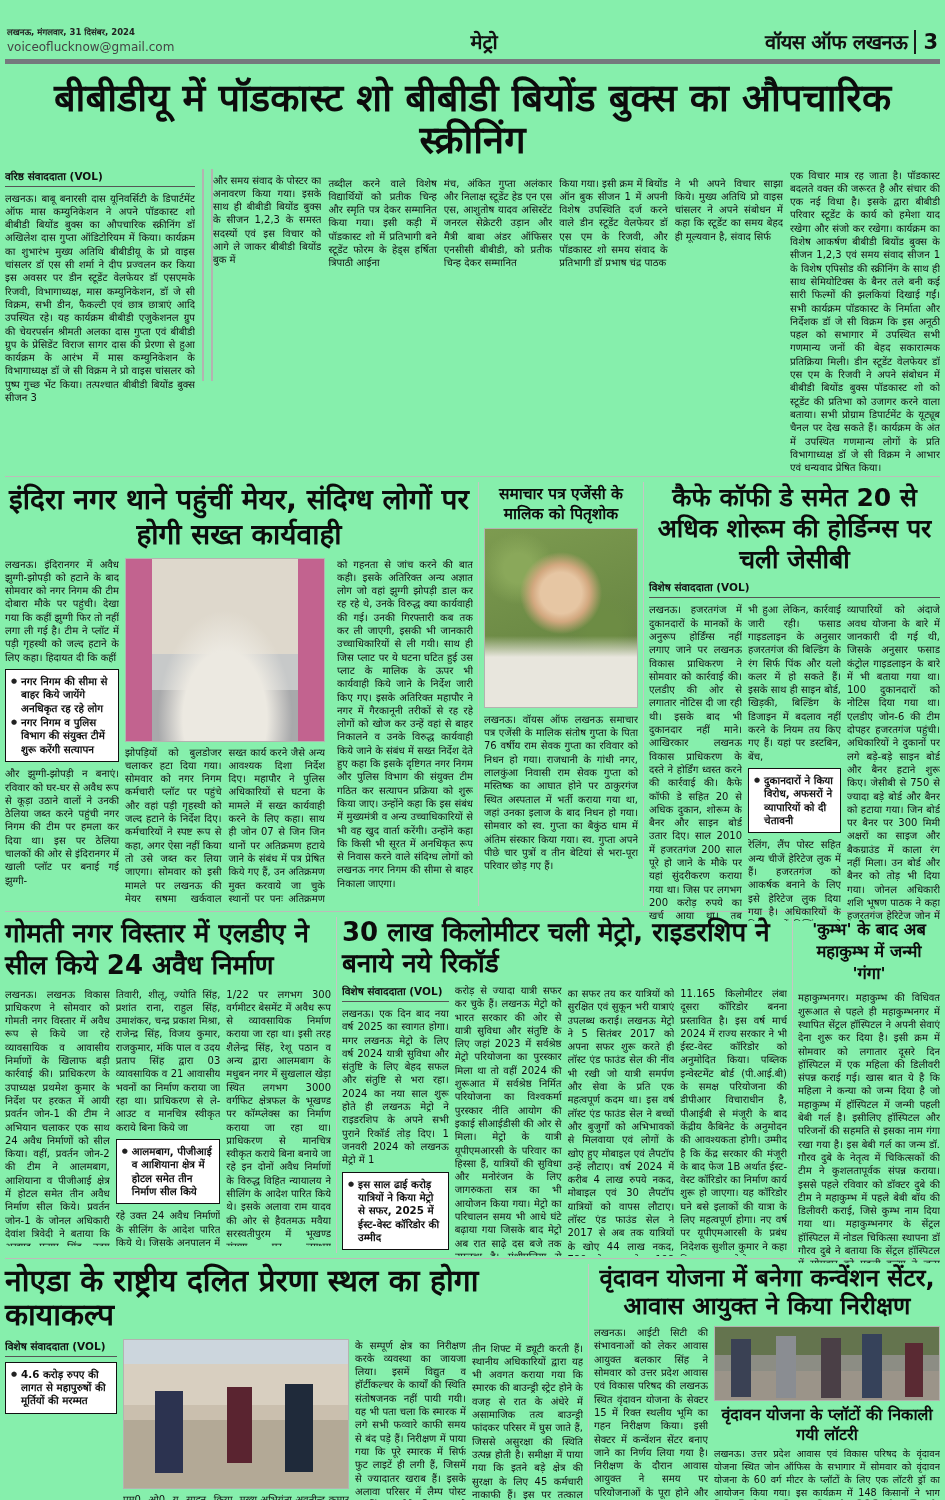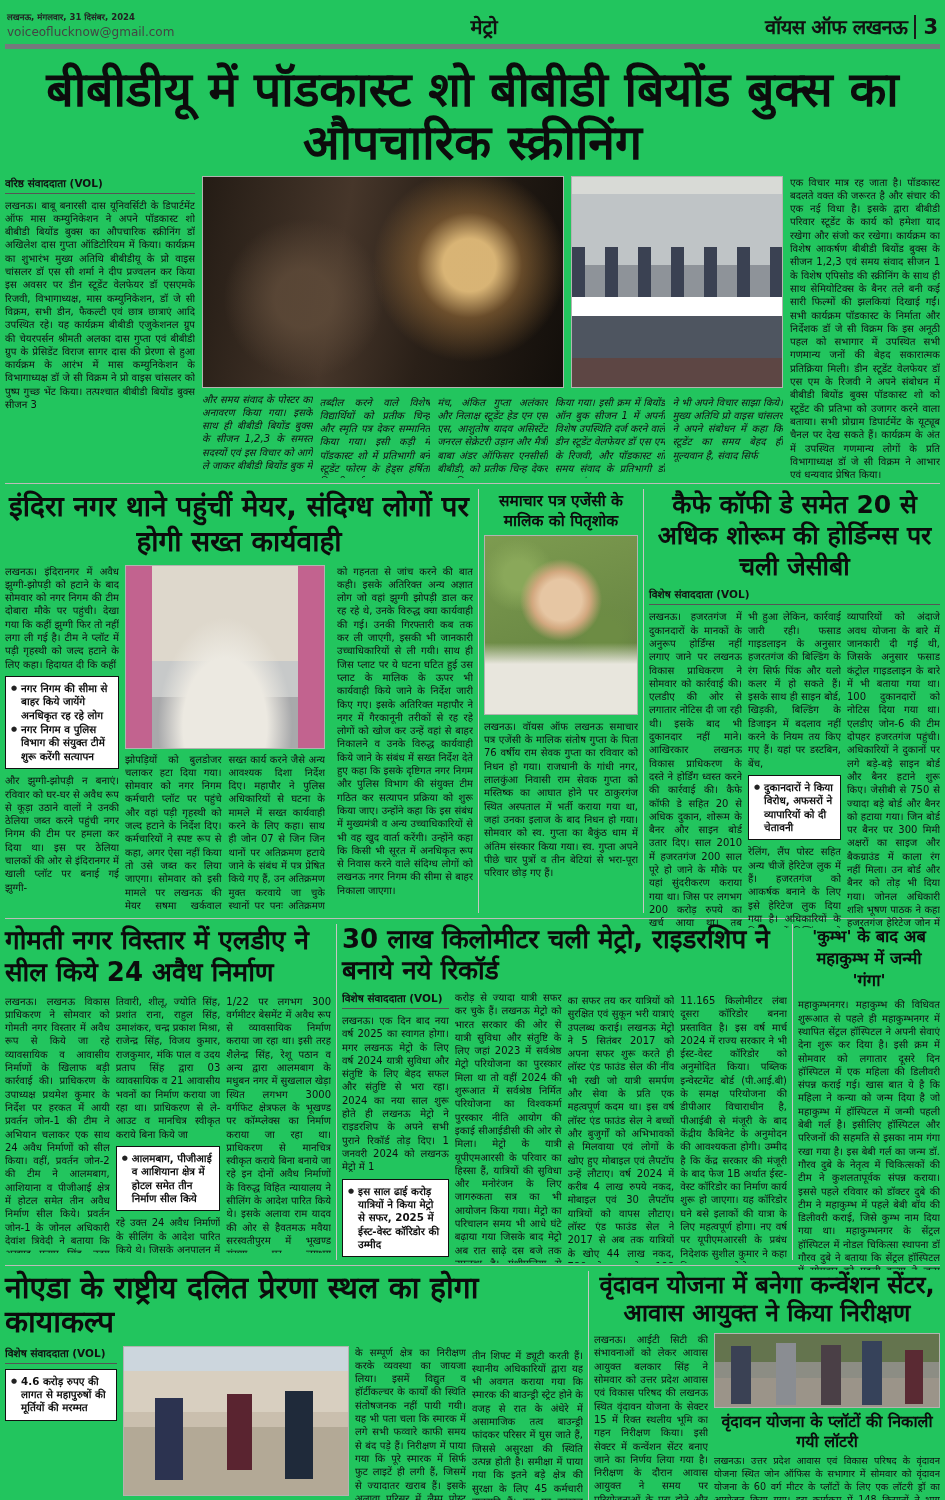--- a/index.html
+++ b/index.html
@@ -1,46 +1,46 @@
 <!DOCTYPE html>
 <html lang="hi"><head>
 <meta charset="utf-8">
 <style>
   html,body{margin:0;padding:0;background:#e9e9e7;}
-  .page{width:945px;height:1500px;margin:0 auto;background:#22c55e;color:#111;
+  .page{width:945px;height:1500px;margin:0 auto;background:#86efac;color:#111;
         font-family:"DejaVu Sans","Liberation Sans",sans-serif;box-sizing:border-box;
-        padding:3px 5px;overflow:hidden;position:relative;}
+        padding:18px 5px;overflow:hidden;position:relative;}
   
   .masthead{display:flex;align-items:flex-end;justify-content:space-between;height:36px;padding:1px 2px;}
   .mh-left{font-size:8.5px;font-weight:700;line-height:1.35;color:#222;}
   .mh-left .email{font-weight:400;font-size:12px;color:#444;}
   .mh-center{font-size:20px;font-weight:800;transform:translateX(30px);}
   .mh-right{display:flex;align-items:center;gap:7px;}
   .paper-name{font-size:20px;font-weight:700;letter-spacing:-.5px;margin-left:31px;}
   .pageno{border-left:2.5px solid #1a1a1a;padding-left:7px;font-size:21px;font-weight:800;}
   .mh-rule{height:5px;background:#75797d;margin:3px 0 4px;}
   
   h1,h2,h3{margin:0;color:#0c0c0c;}
-  h1{font-size:48px;font-weight:800;text-align:center;line-height:1.1;margin:14px 0 7px;}
+  h1{font-size:38px;font-weight:800;text-align:center;line-height:1.1;margin:14px 0 7px;}
   .byline{font-size:10.5px;font-weight:800;border-bottom:1.5px solid #555;padding-bottom:3px;margin:0 0 5px;}
   .body{font-size:10px;line-height:1.33;text-align:justify;margin:0;}
   .body+.body{margin-top:3px;}
   .clip{overflow:hidden;}
   .hl-box{border:1.8px solid #111;padding:4px 5px;margin:5px 0;font-weight:700;font-size:10.3px;line-height:1.3;background:#fff;}
   .hl-item{display:flex;gap:4px;margin:1px 0;}
   .bullet{font-size:7px;line-height:1.9;color:#222;flex:none;}
   .photo{border:1px solid #b3b3b0;box-sizing:border-box;background-repeat:no-repeat;}
   .row{display:flex;align-items:stretch;}
   .vsep{width:1px;background:#c6c6c3;margin:0 5px;flex:none;}
   .hrule{height:1px;background:#bcbcb9;margin:5px 0;}
   .cols2{column-count:2;column-gap:7px;}
   
   .a1-grid{display:flex;gap:7px;height:302px;}
   .a1-left{width:190px;flex:none;}
-  .a1-mid{flex:1;display:flex;flex-direction:column;min-width:0;font-style:italic;}
+  .a1-mid{flex:1;display:flex;flex-direction:row;min-width:0;}
   .a1-photos{display:flex;gap:7px;height:212px;}
   .p-a1a{flex:1.72;background-image:
       radial-gradient(circle at 74% 42%, rgba(226,188,122,.95) 0 9%, rgba(164,118,62,.55) 18%, rgba(0,0,0,0) 33%),
       radial-gradient(circle at 28% 58%, rgba(96,76,58,.8) 0 10%, rgba(0,0,0,0) 28%),
       linear-gradient(100deg,#241c15,#46362a 38%,#2a2018 62%,#130f0b);}
   .p-a1b{flex:1;background-image:
       repeating-linear-gradient(90deg,#3a4152 0 13px,rgba(0,0,0,0) 13px 33px),
       linear-gradient(180deg,#d8dad6 0 8%,#bfc4c6 8% 42%,#8e9399 42% 57%,#ffffff 57% 66%,#4e5560 66% 86%,#5d4644 86%);
       background-size:100% 24%,100% 100%;background-position:0 44%,0 0;}
   .a1-bottom{display:flex;gap:7px;flex:1;margin-top:5px;min-height:0;}

